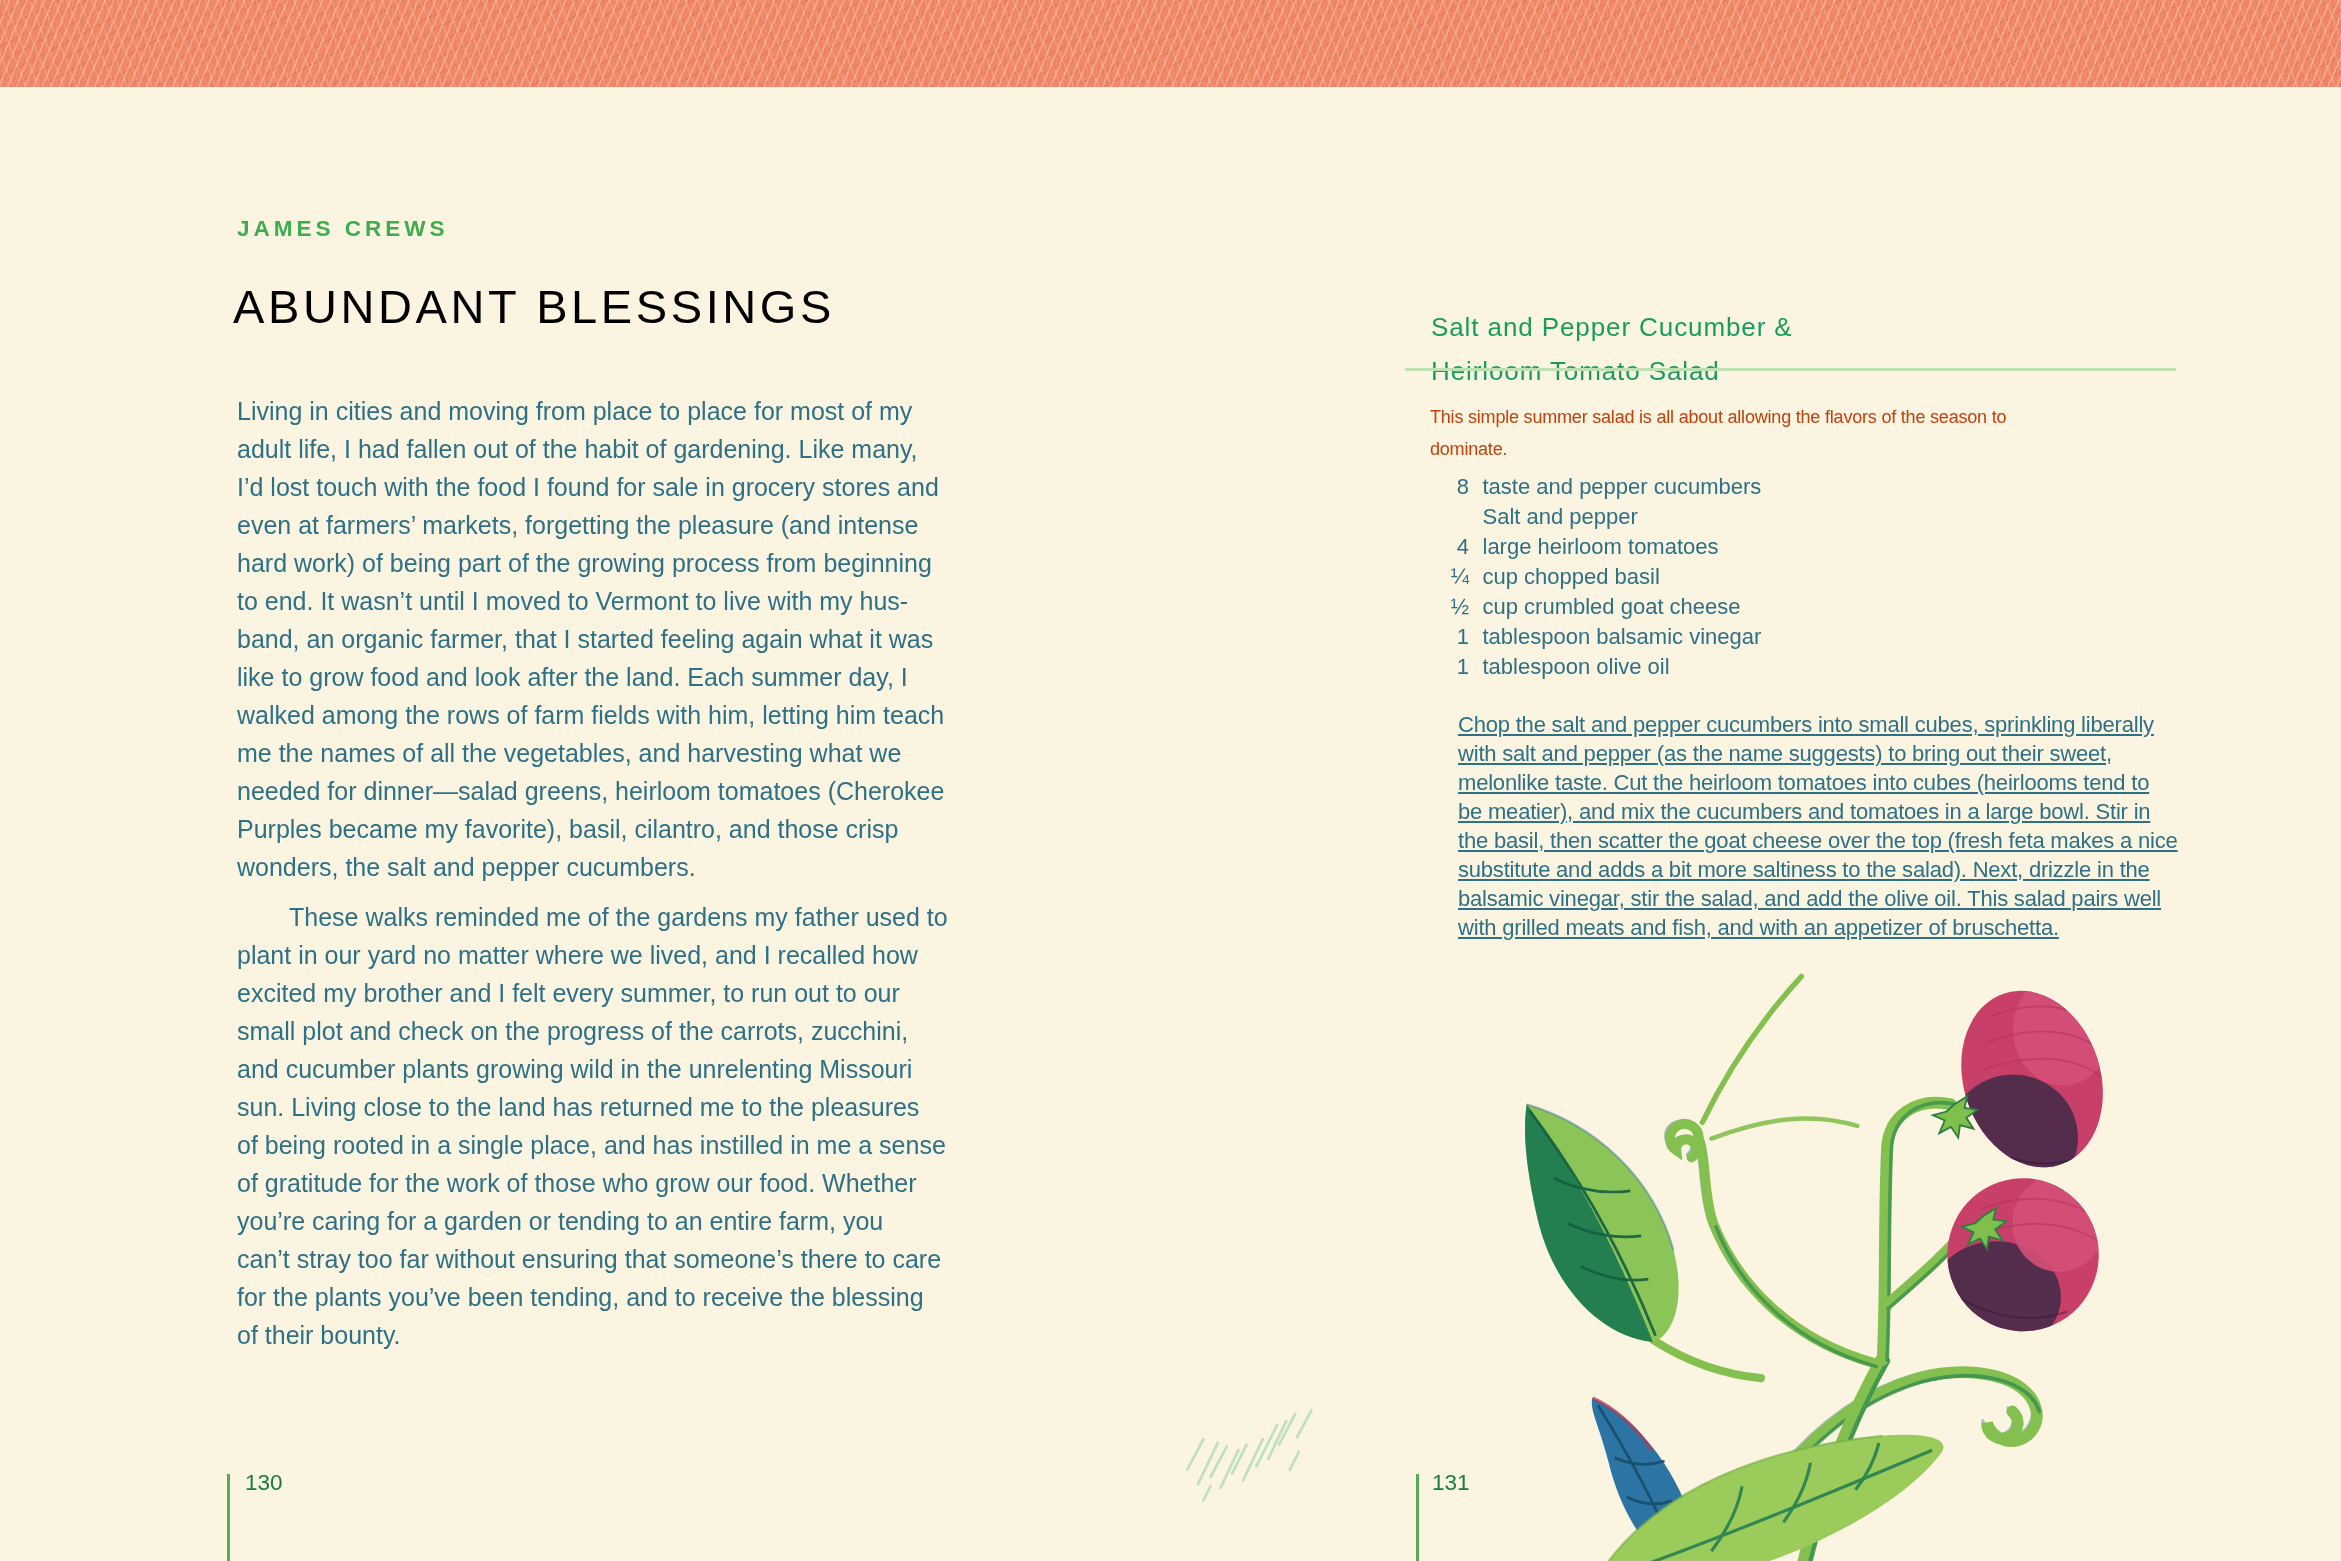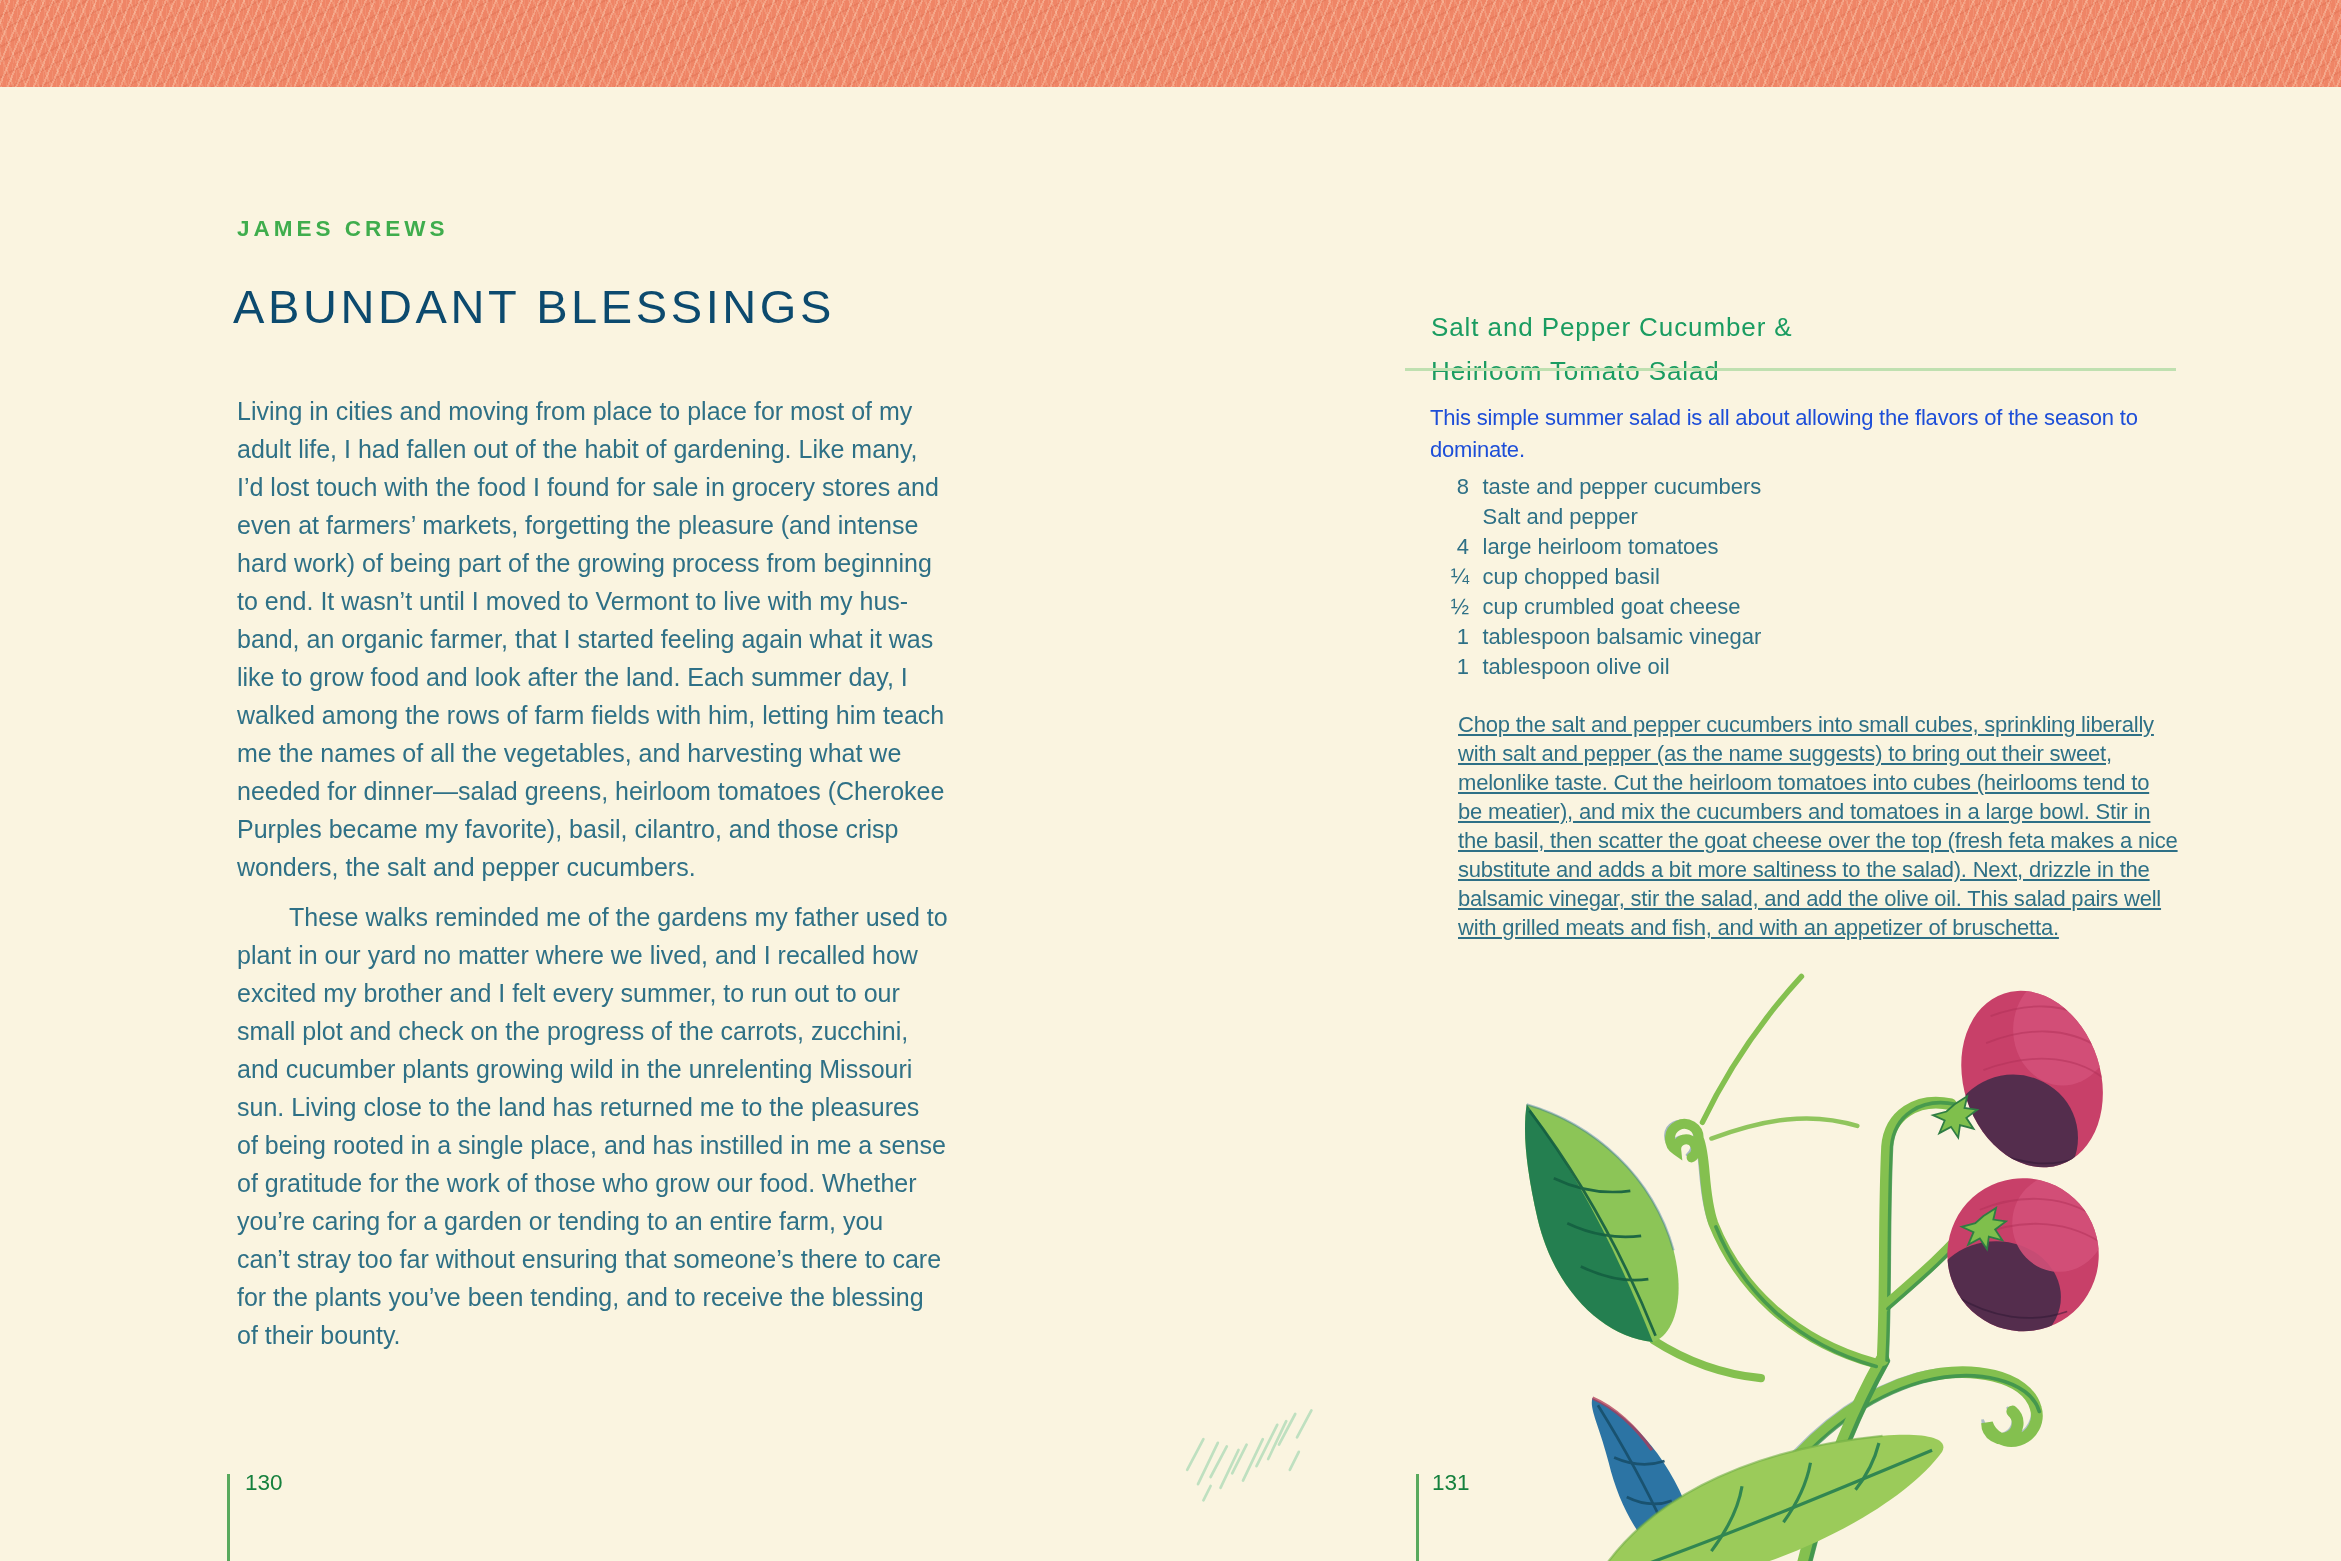--- a/index.html
+++ b/index.html
@@ -19,41 +19,41 @@
       repeating-linear-gradient(152deg, rgba(214,101,72,.28) 0 1.8px, rgba(214,101,72,0) 1.8px 13.5px),
       repeating-linear-gradient(95deg,  rgba(255,220,195,.12) 0 0.9px, rgba(255,220,195,0) 0.9px 4.5px);
   }
   
   .kicker{
     position:absolute;left:237px;top:216px;
     font-size:22.5px;font-weight:bold;letter-spacing:4px;color:#3FAD4D;text-align:center;
   }
   .essay-title{
     position:absolute;left:233px;top:268px;
-    font-size:47px;letter-spacing:3.6px;color:#0c4a6e;font-weight:normal;line-height:50px;margin-top:14px;
+    font-size:47px;letter-spacing:3.6px;color:#000000;font-weight:normal;line-height:50px;margin-top:14px;
   }
   .body-copy{
     position:absolute;left:237px;top:364px;width:811px;
     font-size:25px;line-height:38px;color:#2E7086;
     white-space:pre-line;
     margin-top:28px;
   }
   .body-copy.para2{top:870px;text-indent:52px;}
   
   .recipe-title{
     position:absolute;left:1431px;top:283px;
     font-size:26px;line-height:44px;letter-spacing:0.9px;color:#1A9C61;font-weight:normal;
     white-space:pre-line;
   }
   .recipe-rule{
     position:absolute;left:1405px;top:368px;width:771px;height:2.7px;background:#BFE0B0;
   }
   .recipe-intro{
     position:absolute;left:1430px;top:402px;
-    font-size:22px;line-height:31.5px;color:#1d4ed8;white-space:pre-line;letter-spacing:-0.2px;
+    font-size:18px;line-height:31.5px;color:#c2410c;white-space:pre-line;letter-spacing:-0.2px;
   }
   .ingredients{
     position:absolute;left:1431px;top:472px;color:#2E7086;font-size:22px;
   }
   .ing-row{display:flex;line-height:30px;}
   .ing-qty{width:38px;text-align:right;margin-right:13.5px;flex:none;}
   .ing-item{white-space:nowrap;}
   .instructions{
     position:absolute;left:1458px;top:710px;
     font-size:22px;line-height:29px;color:#2E7086;white-space:pre-line;letter-spacing:-0.2px;text-decoration:underline;

